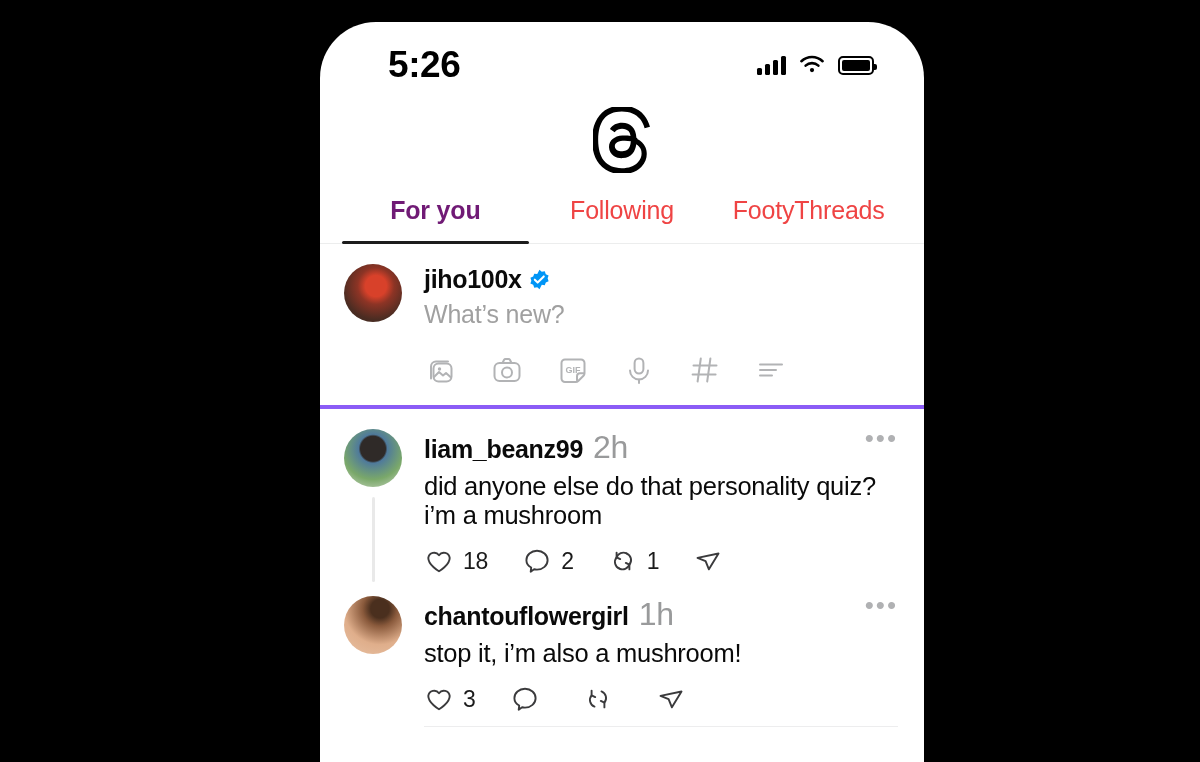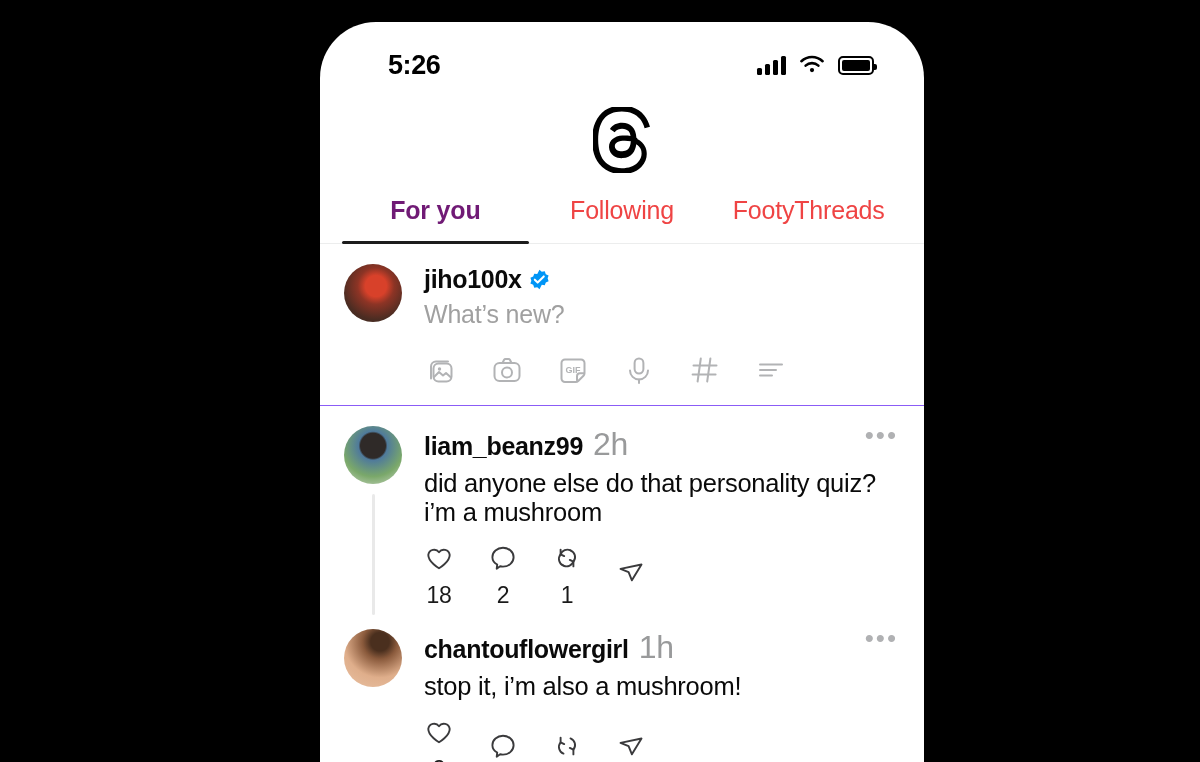--- a/index.html
+++ b/index.html
@@ -24,21 +24,21 @@
   
   .statusbar {
     position: relative;
     height: 72px;
     display: flex;
     align-items: center;
     justify-content: space-between;
     padding: 14px 50px 0 68px;
   }
   .status-time {
-    font-size: 27px;
+    font-size: 37px;
     font-weight: bold;
     color: #000;
     letter-spacing: -0.4px;
   }
   .status-icons { display: flex; align-items: center; gap: 13px; }
   .bars { display: flex; align-items: flex-end; gap: 3px; height: 20px; }
   .bars i { display: block; width: 5px; background: #000; border-radius: 1.5px; }
   .bars i:nth-child(1) { height: 7px; }
   .bars i:nth-child(2) { height: 11px; }
   .bars i:nth-child(3) { height: 15px; }
@@ -82,21 +82,21 @@
     left: 0; right: 0; bottom: -1px;
     height: 3px;
     background: #1c1c1c;
     border-radius: 2px;
   }
 
   
   .composer {
     display: flex;
     padding: 20px 26px 18px 24px;
-    border-bottom: 1px solid #8b5cf6;
+    border-bottom: 4px solid #8b5cf6;
   }
   .avatar {
     width: 58px; height: 58px;
     border-radius: 50%;
     flex: 0 0 58px;
     overflow: hidden;
     position: relative;
   }
   .composer-body { flex: 1; padding-left: 22px; padding-top: 1px; }
   .composer-name-row { display: flex; align-items: center; gap: 7px; }
@@ -138,21 +138,21 @@
     padding-top: 2px;
   }
   .post-text {
     font-size: 25.5px;
     color: #0a0a0a;
     line-height: 29px;
     margin-top: 6px;
     letter-spacing: -0.25px;
   }
   .actions { display: flex; align-items: center; gap: 12px; margin-top: 16px; }
-  .action { display: flex; align-items: center; gap: 9px; padding-right: 22px; flex-direction: column; }
+  .action { display: flex; align-items: center; gap: 9px; padding-right: 22px; }
   .action-count { font-size: 23px; color: #1a1a1a; letter-spacing: -0.2px; }
   .aicon { display: block; color: #3a3a3c; }
 
   .feed-divider { height: 1px; background: #ededee; margin-top: 12px; }
 </style>
 </head>
 <body>
 
 <div id="stage">
   <div id="phone">

